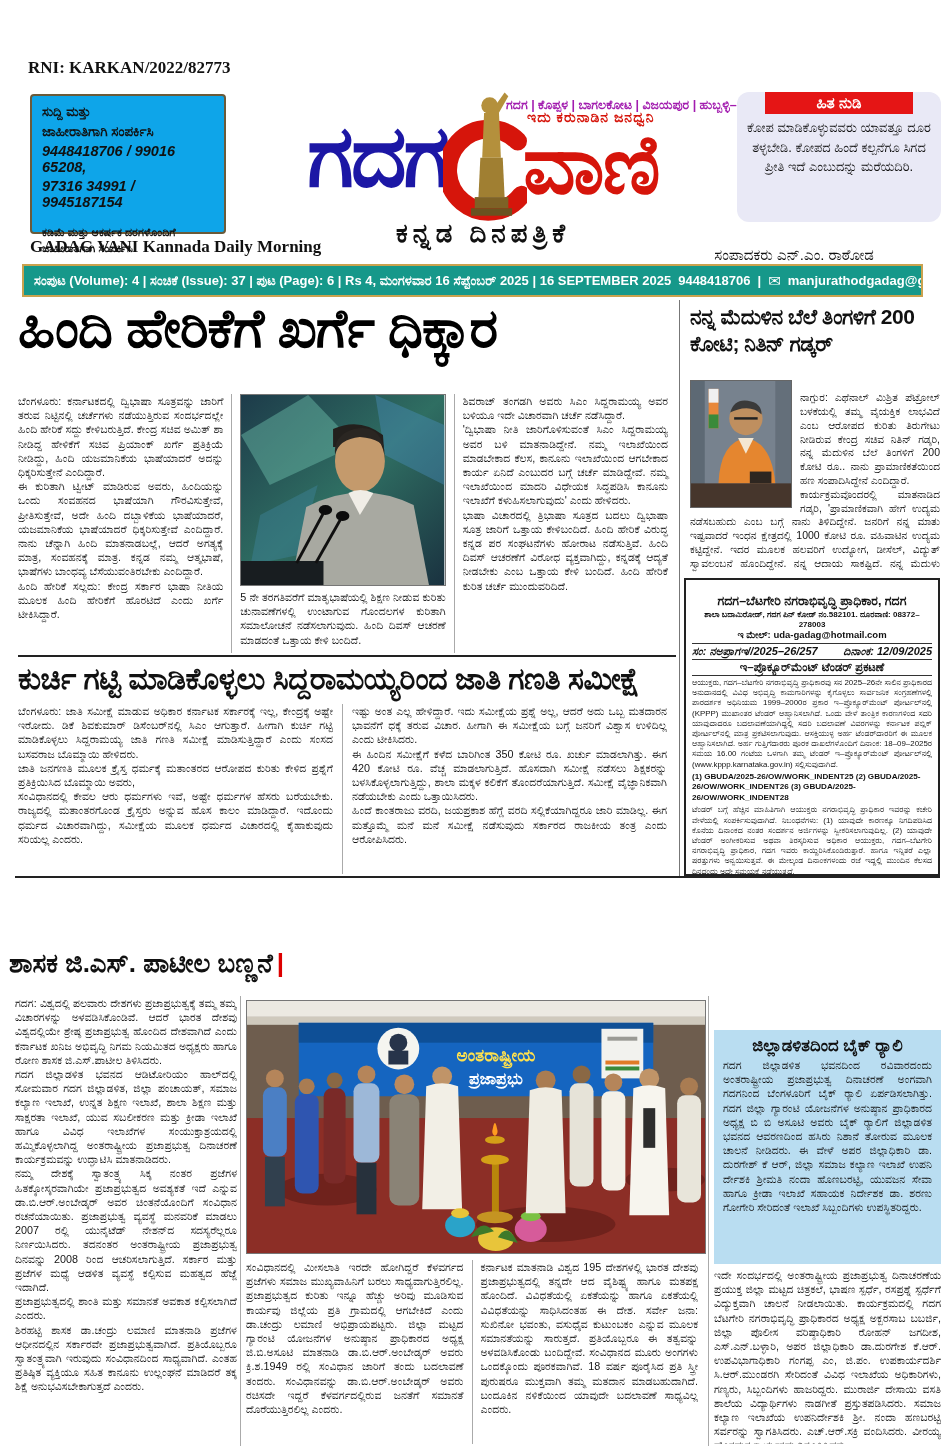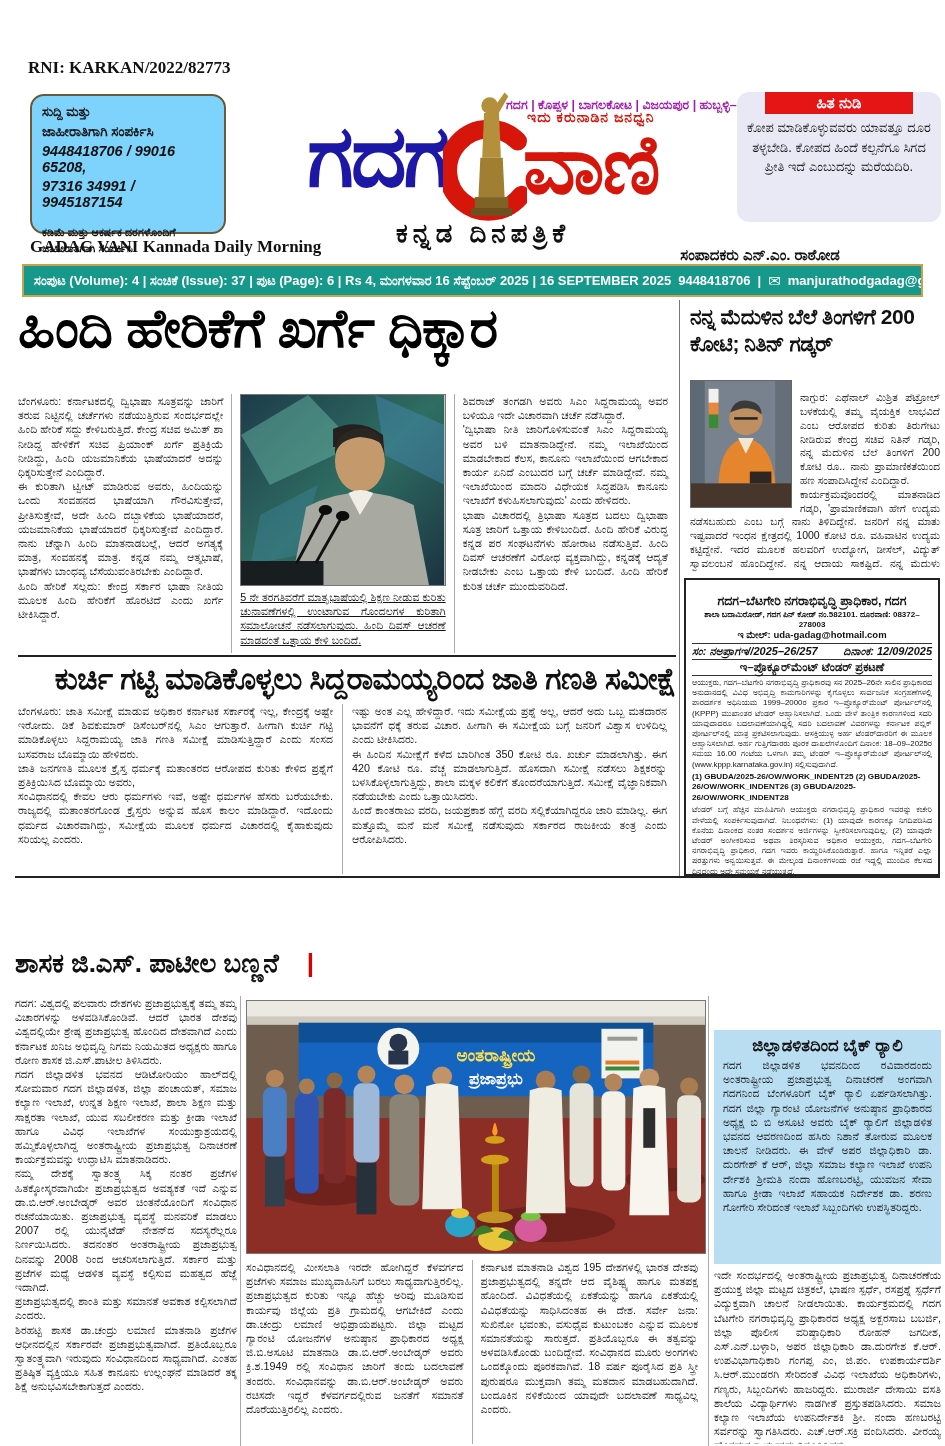--- a/index.html
+++ b/index.html
@@ -5,51 +5,51 @@
   * { margin:0; padding:0; box-sizing:border-box; }
   html,body { width:945px; height:1446px; background:#ffffff; font-family:"Liberation Sans","DejaVu Sans",sans-serif; color:#111; }
   .abs { position:absolute; }
   #page { position:relative; width:945px; height:1446px; overflow:hidden; background:#fff; }
 
   
   .rni { left:28px; top:58px; font-family:"Liberation Serif","DejaVu Serif",serif; font-weight:700; font-size:17px; }
   .districts { right:6px; top:62px; width:510px; text-align:right; font-weight:700; font-size:12.5px; color:#a21caf;margin-top:36px; }
 
   
-  .adbox { left:30px; top:94px; width:196px; height:140px; background:#7dd3fc; border:2px solid #6b5a39; border-radius:14px; padding:8px 10px; }
+  .adbox { left:30px; top:94px; width:196px; height:140px; background:#0ea5e9; border:2px solid #6b5a39; border-radius:4px; padding:8px 10px; }
   .adbox .a1 { font-weight:800; font-size:13px; }
   .adbox .a2 { font-weight:800; font-size:13.5px; margin-top:4px; }
   .adbox .ph { font-weight:800; font-style:italic; font-size:14.5px; margin-top:3px; }
   .adbox .a3 { font-weight:700; font-size:11px; margin-top:16px; }
   .adbox .a4 { font-weight:700; font-size:11px; margin-top:3px; }
 
   .title-row { left:238px; top:90px; width:490px; height:132px; display:flex; align-items:center; justify-content:center; }
   .t-blue { font-size:86px; font-weight:800; color:#1c17a5; line-height:1; letter-spacing:-3px; }
   .statue { width:84px; height:150px; margin:0 -4px; flex:none; }
   .t-redwrap { text-align:center; }
   .tagline { color:#d6150b; font-weight:800; font-size:14px; letter-spacing:1px; }
   .t-red { font-size:82px; font-weight:800; color:#d6150b; line-height:0.95; letter-spacing:-2px; }
   .subtitle { left:238px; top:218px; width:490px; text-align:center; font-size:26px; font-weight:800; letter-spacing:5px; }
 
   .hitanudi { left:737px; top:92px; width:204px; height:130px; background:#e9e9f6; border-radius:12px; overflow:hidden; }
   .hn-head { background:#e51515; color:#fff; font-weight:800; font-size:15px; text-align:center; width:148px; margin:0 auto; padding:2px 0; }
   .hn-body { padding:4px 10px; font-weight:400; font-size:13px; text-align:center; line-height:1.5; }
 
   .engline { left:30px; top:237px; font-family:"Liberation Serif","DejaVu Serif",serif; font-weight:700; font-size:17px; }
-  .editor { left:614px; top:246px; width:292px; text-align:center; font-weight:700; font-size:15px; }
+  .editor { left:648px; top:246px; width:292px; text-align:center; font-weight:400; font-size:15px; }
 
   
   .infobar { left:22px; top:264px; width:901px; height:33px; background:#16988a; border:2px solid #caa24e; display:flex; align-items:center; padding:0 10px; gap:7px; color:#fff; font-weight:700; font-size:13px; white-space:nowrap; overflow:hidden; }
   .infobar .mailic { font-size:15px; }
 
   
   .h1 { left:18px; top:300px; width:660px; font-size:54px; font-weight:800; line-height:1.05; color:#000; letter-spacing:-1px; }
-  .h2 { left:18px; top:662px; width:658px; font-size:30px; font-weight:800; text-align:right; letter-spacing:-0.5px; }
+  .h2 { left:18px; top:662px; width:658px; font-size:30px; font-weight:800; text-align:left; letter-spacing:-0.5px; }
   .h3 { left:15px; top:882px; width:925px; font-size:46px; font-weight:800; line-height:1.05; letter-spacing:-1px; }
-  .subhead { left:15px; top:948px; width:925px; display:flex; align-items:baseline; gap:28px; font-size:26px; font-weight:800; }
+  .subhead { left:9px; top:948px; width:925px; display:flex; align-items:baseline; gap:4px; font-size:26px; font-weight:800; }
   .subhead .bar { color:#d00; font-weight:800; }
 
   
   .btxt { font-size:10.8px; line-height:14.2px; text-align:justify; white-space:pre-line; overflow:hidden; color:#141414; }
 
   .kcols { left:18px; top:379px; width:658px; height:274px; display:flex; }
   .kcol { flex:1; padding:0 8px; overflow:hidden;margin-top:15px; }
   .kcol + .kcol { border-left:1px solid #aaa; }
   .kcol:first-child { padding-left:0; }
   .kphoto { width:100%; height:192px; border:1px solid #777; display:block; margin-bottom:4px; }
@@ -169,21 +169,21 @@
         <ellipse cx="124" cy="66" rx="26" ry="31" fill="#c49a6c"></ellipse>
         <path d="M98,60 Q96,40 118,34 Q146,28 150,58 Q150,44 124,42 Q102,44 98,60" fill="#2a2622"></path>
         <path d="M52,190 L68,112 Q124,84 180,110 L196,190 Z" fill="#a8a9a1"></path>
         <path d="M112,98 L124,120 L138,98 Q124,92 112,98" fill="#f0ede6"></path>
         <rect x="0" y="166" width="86" height="24" fill="#181d20"></rect>
         <line x1="58" y1="168" x2="86" y2="118" stroke="#101010" stroke-width="3"></line>
         <ellipse cx="88" cy="115" rx="7" ry="5" fill="#0c0c0c"></ellipse>
         <line x1="78" y1="168" x2="104" y2="124" stroke="#101010" stroke-width="3"></line>
         <ellipse cx="106" cy="121" rx="7" ry="5" fill="#0c0c0c"></ellipse>
       </svg>
-      <div class="btxt" style="height:72px;text-decoration:underline;">5 ನೇ ತರಗತಿವರೆಗೆ ಮಾತೃಭಾಷೆಯಲ್ಲಿ ಶಿಕ್ಷಣ ನೀಡುವ ಕುರಿತು ಚುನಾವಣೆಗಳಲ್ಲಿ ಉಂಟಾಗುವ ಗೊಂದಲಗಳ ಕುರಿತಾಗಿ ಸಮಾಲೋಚನೆ ನಡೆಸಲಾಗುವುದು. ಹಿಂದಿ ದಿವಸ್ ಆಚರಣೆ ಮಾಡದಂತೆ ಒತ್ತಾಯ ಕೇಳಿ ಬಂದಿದೆ.</div>
+      <div class="btxt" style="height:72px;">5 ನೇ ತರಗತಿವರೆಗೆ ಮಾತೃಭಾಷೆಯಲ್ಲಿ ಶಿಕ್ಷಣ ನೀಡುವ ಕುರಿತು ಚುನಾವಣೆಗಳಲ್ಲಿ ಉಂಟಾಗುವ ಗೊಂದಲಗಳ ಕುರಿತಾಗಿ ಸಮಾಲೋಚನೆ ನಡೆಸಲಾಗುವುದು. ಹಿಂದಿ ದಿವಸ್ ಆಚರಣೆ ಮಾಡದಂತೆ ಒತ್ತಾಯ ಕೇಳಿ ಬಂದಿದೆ.</div>
     </div>
     <div class="kcol btxt">ಶಿವರಾಜ್ ತಂಗಡಗಿ ಅವರು ಸಿಎಂ ಸಿದ್ದರಾಮಯ್ಯ ಅವರ ಬಳಿಯೂ ಇದೇ ವಿಚಾರವಾಗಿ ಚರ್ಚೆ ನಡೆಸಿದ್ದಾರೆ.
 'ದ್ವಿಭಾಷಾ ನೀತಿ ಜಾರಿಗೊಳಿಸುವಂತೆ ಸಿಎಂ ಸಿದ್ದರಾಮಯ್ಯ ಅವರ ಬಳಿ ಮಾತನಾಡಿದ್ದೇನೆ. ನಮ್ಮ ಇಲಾಖೆಯಿಂದ ಮಾಡಬೇಕಾದ ಕೆಲಸ, ಕಾನೂನು ಇಲಾಖೆಯಿಂದ ಆಗಬೇಕಾದ ಕಾರ್ಯ ಏನಿದೆ ಎಂಬುದರ ಬಗ್ಗೆ ಚರ್ಚೆ ಮಾಡಿದ್ದೇವೆ. ನಮ್ಮ ಇಲಾಖೆಯಿಂದ ಮಾದರಿ ವಿಧೇಯಕ ಸಿದ್ಧಪಡಿಸಿ ಕಾನೂನು ಇಲಾಖೆಗೆ ಕಳುಹಿಸಲಾಗುವುದು' ಎಂದು ಹೇಳಿದರು.
 ಭಾಷಾ ವಿಚಾರದಲ್ಲಿ ತ್ರಿಭಾಷಾ ಸೂತ್ರದ ಬದಲು ದ್ವಿಭಾಷಾ ಸೂತ್ರ ಜಾರಿಗೆ ಒತ್ತಾಯ ಕೇಳಿಬಂದಿದೆ. ಹಿಂದಿ ಹೇರಿಕೆ ವಿರುದ್ಧ ಕನ್ನಡ ಪರ ಸಂಘಟನೆಗಳು ಹೋರಾಟ ನಡೆಸುತ್ತಿವೆ. ಹಿಂದಿ ದಿವಸ್ ಆಚರಣೆಗೆ ವಿರೋಧ ವ್ಯಕ್ತವಾಗಿದ್ದು, ಕನ್ನಡಕ್ಕೆ ಆದ್ಯತೆ ನೀಡಬೇಕು ಎಂಬ ಒತ್ತಾಯ ಕೇಳಿ ಬಂದಿದೆ. ಹಿಂದಿ ಹೇರಿಕೆ ಕುರಿತ ಚರ್ಚೆ ಮುಂದುವರಿದಿದೆ.</div>
   </div>
 
   <div class="abs vrule1"></div>
   <div class="abs hrule1"></div>
 
   <div class="abs gad">

